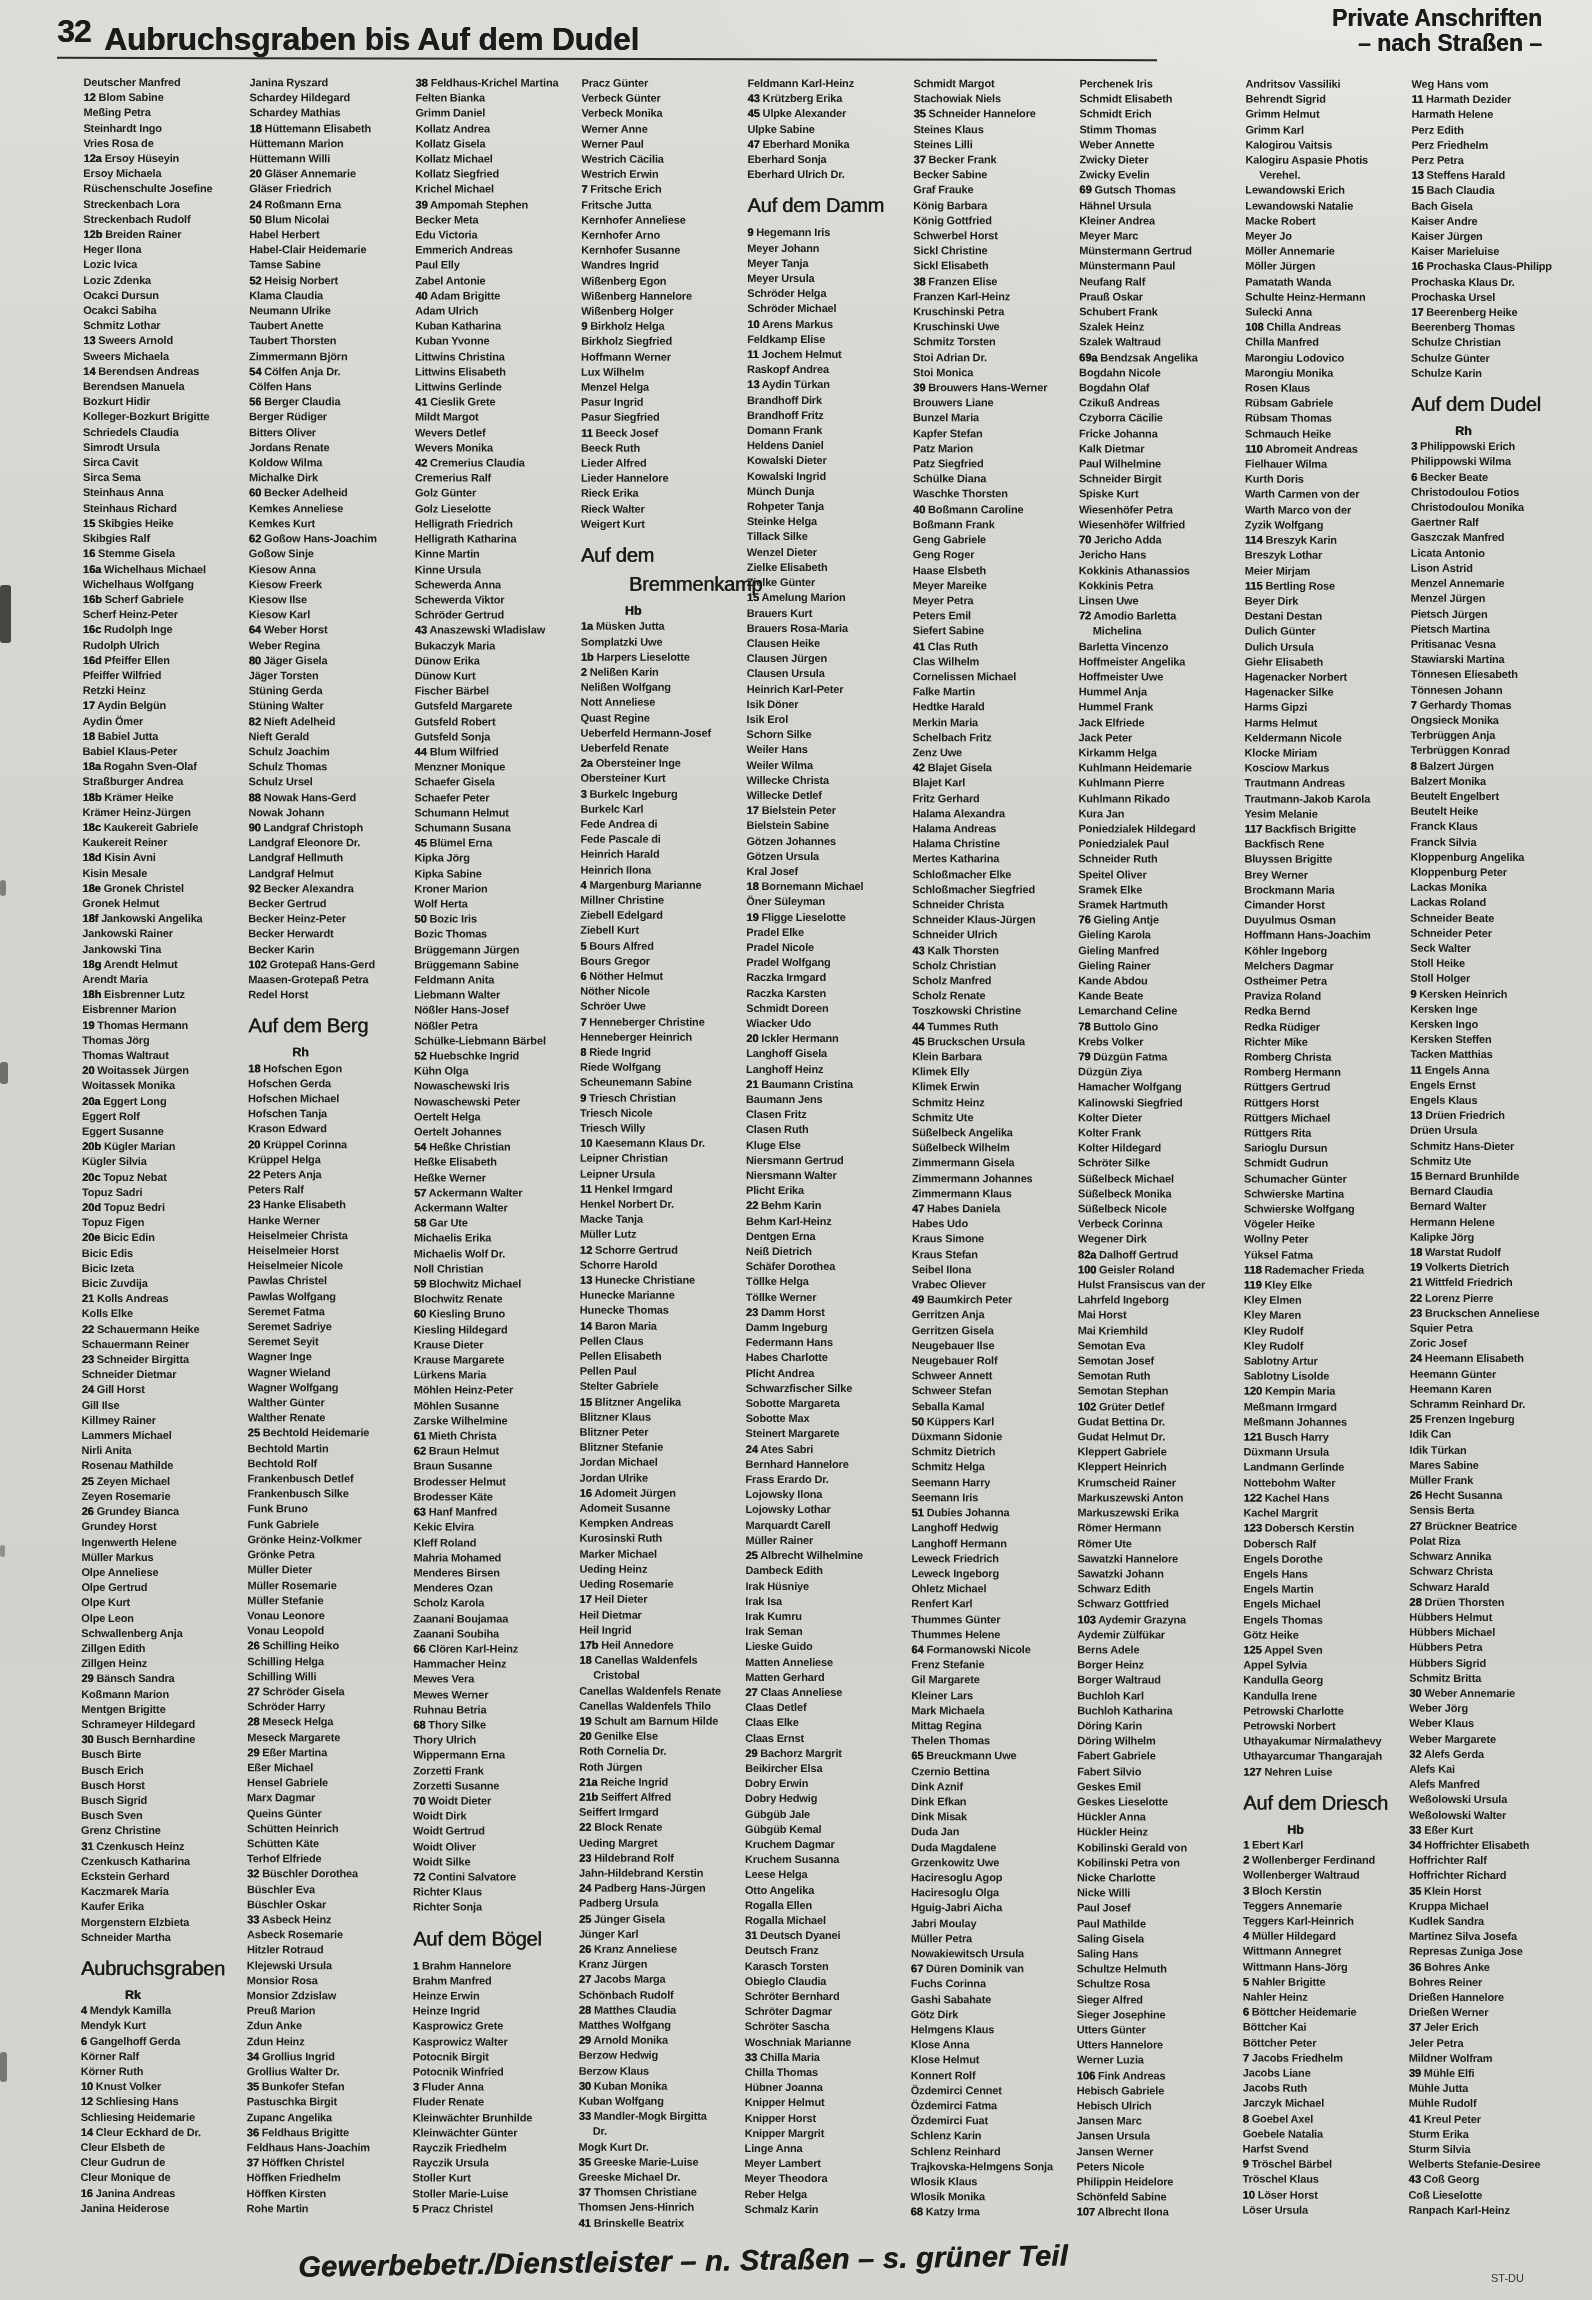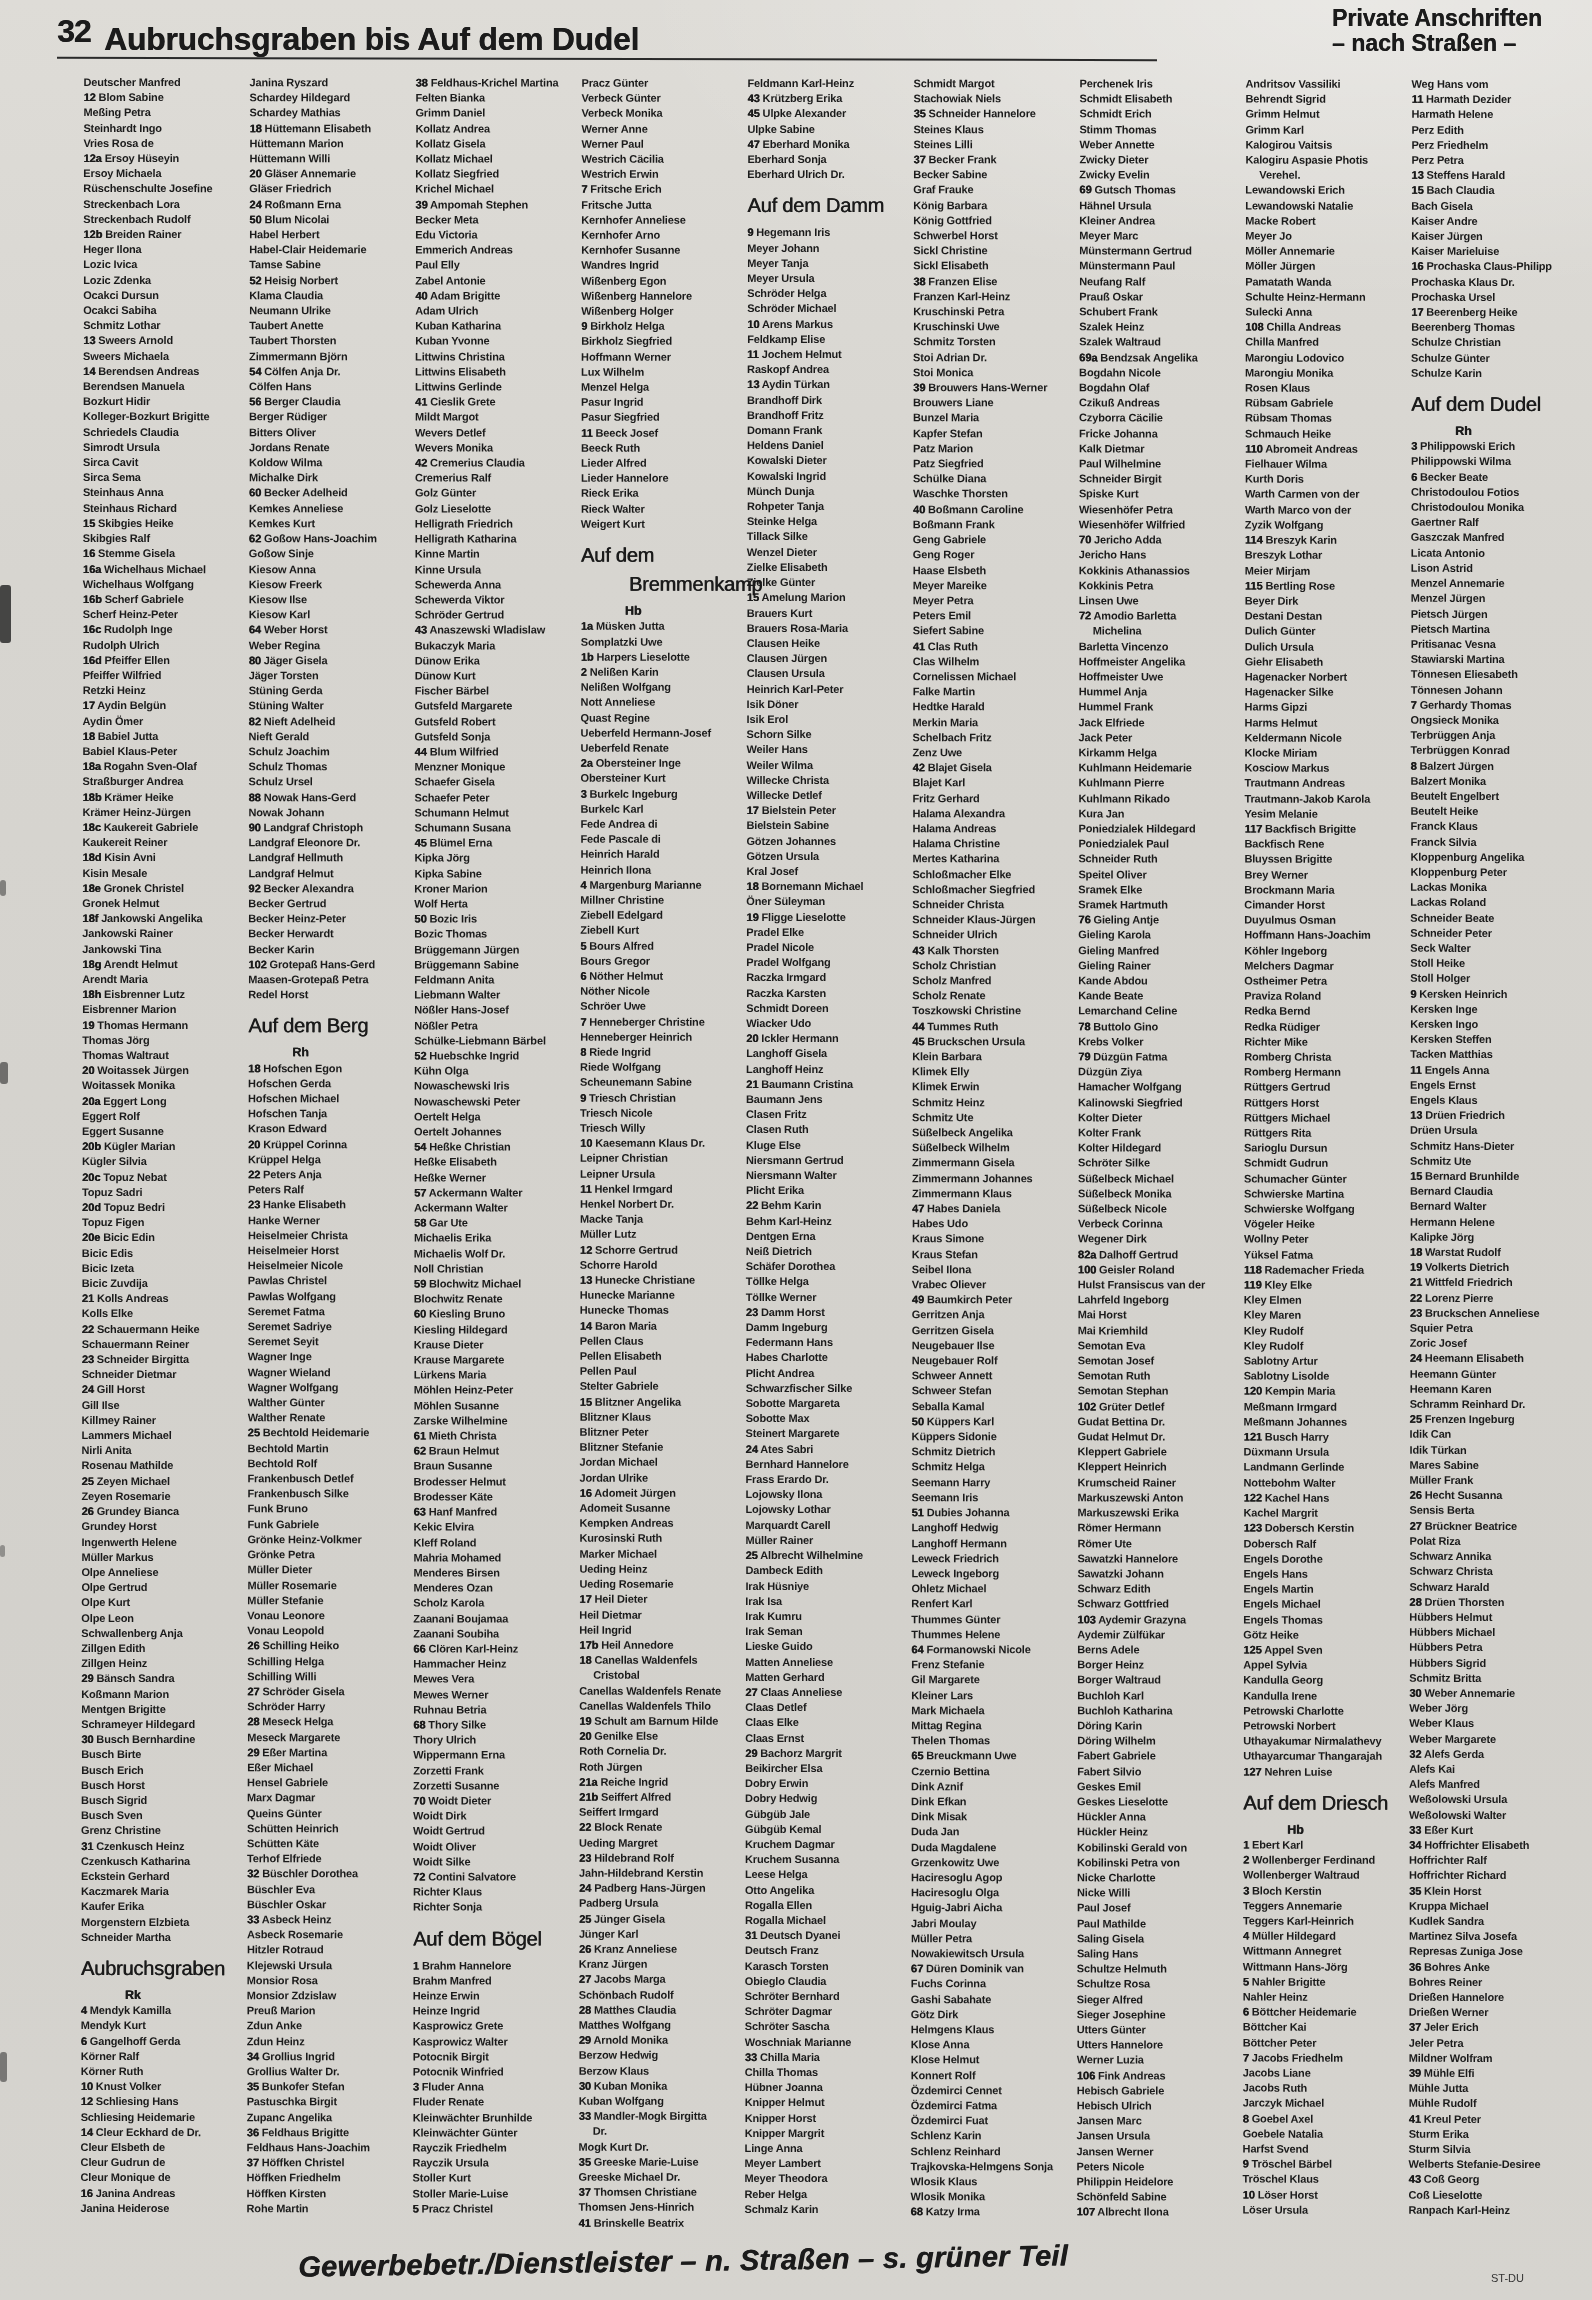--- a/index.html
+++ b/index.html
@@ -7,21 +7,21 @@
     width:1592px;height:2300px;position:relative;overflow:hidden;
     font-family:"Liberation Sans",sans-serif;color:#1b1b1b;
     background:
       radial-gradient(1200px 500px at 85% 0%, rgba(255,255,255,.35), rgba(255,255,255,0) 60%),
       linear-gradient(180deg,#dedcd7 0%,#d7d5d0 25%,#d3d1cc 70%,#d6d4cf 100%);
   }
   .page{position:absolute;inset:0;}
   
   .hdr-num{position:absolute;left:57px;top:13px;font-size:32px;font-weight:700;letter-spacing:-1px;text-shadow:.5px 0 currentColor;}
   .hdr-title{position:absolute;left:104px;top:21px;font-size:32px;font-weight:700;letter-spacing:-.3px;text-shadow:.4px 0 currentColor;white-space:nowrap;}
-  .hdr-right{position:absolute;right:50px;top:6px;font-size:23px;font-weight:700;line-height:25px;text-shadow:.4px 0 currentColor;white-space:nowrap;}
+  .hdr-right{position:absolute;right:50px;top:6px;text-align:right;font-size:23px;font-weight:700;line-height:25px;text-shadow:.4px 0 currentColor;white-space:nowrap;}
   .hdr-rule{position:absolute;left:57px;top:58px;width:1100px;height:2px;background:#2a2a2a;transform:rotate(.12deg);}
   
   .cols{position:absolute;left:82px;top:76px;display:flex;gap:16px;transform:rotate(.08deg);}
   .col{flex:0 0 150px;width:150px;}
   .line{font-size:11px;line-height:15.2px;font-weight:700;white-space:nowrap;letter-spacing:-.15px;}
   .line b{font-weight:700;text-shadow:.45px 0 currentColor;letter-spacing:0;}
   .line.indent{padding-left:14px;}
   .heading{font-size:20px;line-height:23px;font-weight:400;margin:12px 0 8px;letter-spacing:-.2px;text-shadow:.6px 0 currentColor;white-space:nowrap;}
   .heading.cont{margin:-2px 10px 8px;padding-left:38px;}
   .subhead{font-size:12.5px;line-height:15.2px;font-weight:700;text-shadow:.4px 0 currentColor;padding-left:44px;}
@@ -837,21 +837,21 @@
         <div class="line">Vrabec Oliever</div>
         <div class="line"><b>49</b> Baumkirch Peter</div>
         <div class="line">Gerritzen Anja</div>
         <div class="line">Gerritzen Gisela</div>
         <div class="line">Neugebauer Ilse</div>
         <div class="line">Neugebauer Rolf</div>
         <div class="line">Schweer Annett</div>
         <div class="line">Schweer Stefan</div>
         <div class="line">Seballa Kamal</div>
         <div class="line"><b>50</b> Küppers Karl</div>
-        <div class="line">Küppers Sidonie</div>
+        <div class="line">Düxmann Sidonie</div>
         <div class="line">Schmitz Dietrich</div>
         <div class="line">Schmitz Helga</div>
         <div class="line">Seemann Harry</div>
         <div class="line">Seemann Iris</div>
         <div class="line"><b>51</b> Dubies Johanna</div>
         <div class="line">Langhoff Hedwig</div>
         <div class="line">Langhoff Hermann</div>
         <div class="line">Leweck Friedrich</div>
         <div class="line">Leweck Ingeborg</div>
         <div class="line">Ohletz Michael</div>

